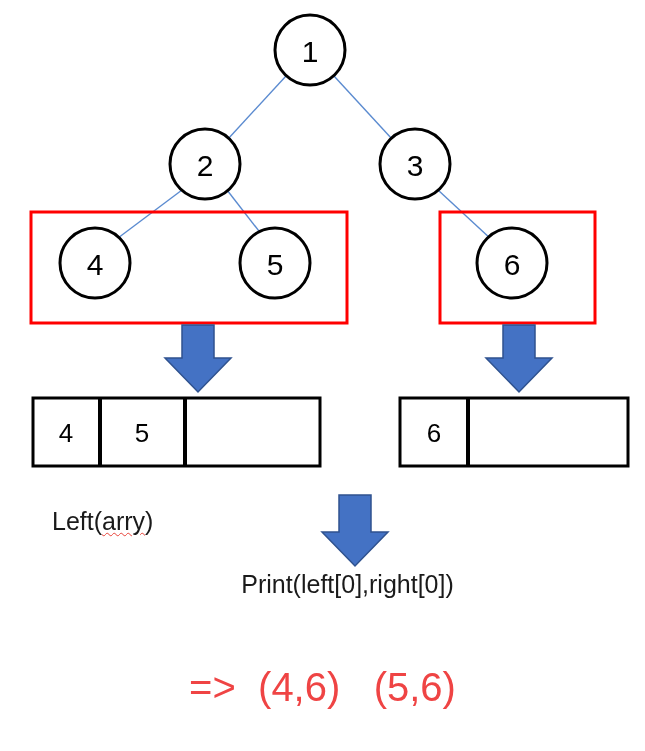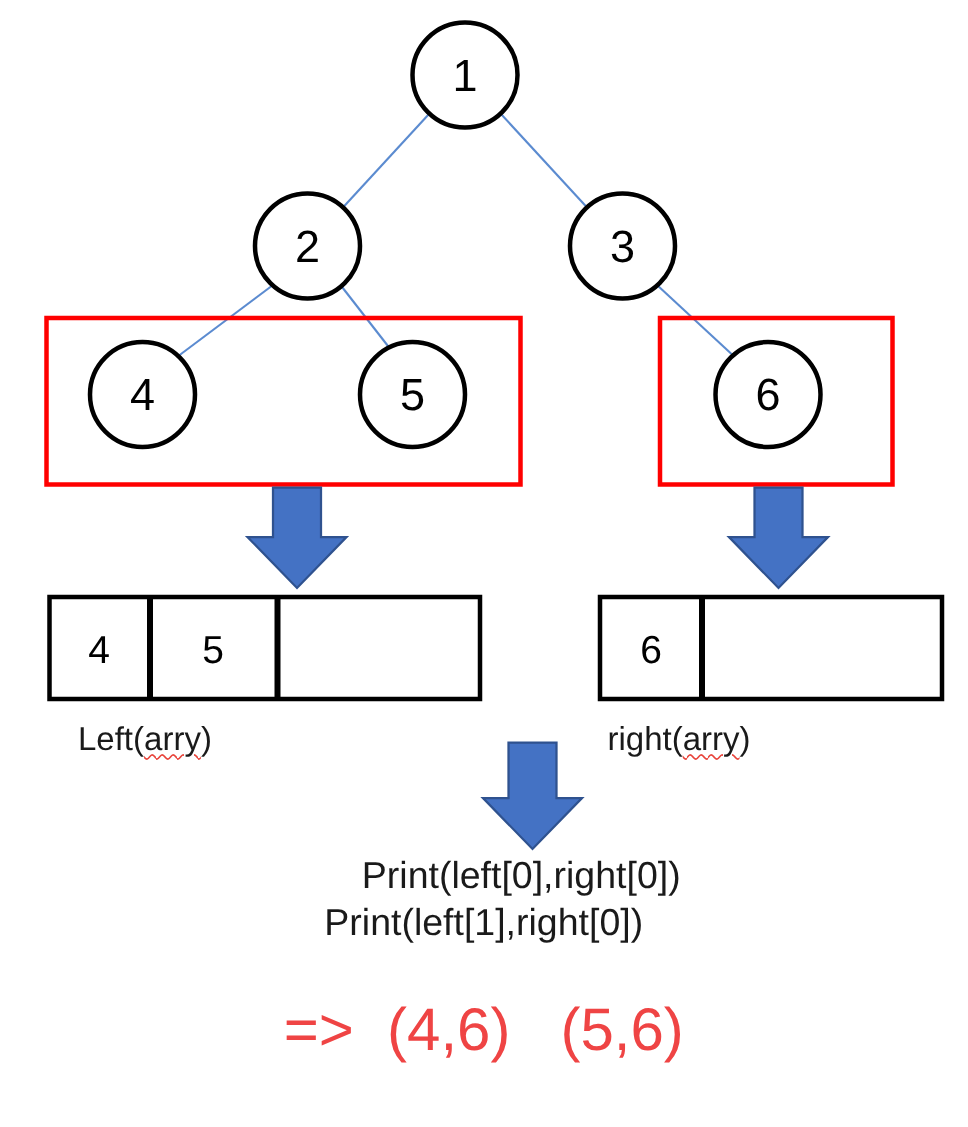--- a/index.html
+++ b/index.html
@@ -24,24 +24,25 @@
   .cell-label{
     font-family:"Liberation Sans", sans-serif;
     font-size:26px;
     fill:#000000;
     text-anchor:middle;
     dominant-baseline:central;
   }
   .caption{
     position:absolute;
     font-family:"Liberation Sans", sans-serif;
-    font-size:22px;
+    font-size:25px;
     color:#1a1a1a;
     white-space:nowrap;
     line-height:1;
+    margin-top:27px;
   }
   .squiggle{
     text-decoration:underline;
     text-decoration-color:#e8433a;
     text-decoration-style:wavy;
     text-decoration-thickness:1px;
     text-underline-offset:2px;
   }
   .print-line{
     position:absolute;
@@ -130,20 +131,18 @@
       <rect x="400" y="398" width="228" height="68" fill="#ffffff" stroke="#000000" stroke-width="3"></rect>
       <line x1="468" y1="398" x2="468" y2="466" stroke="#000000" stroke-width="4"></line>
       <text class="cell-label" x="434" y="433">6</text>
       <text class="cell-label" x="548" y="433"></text>
     </g>
 
   </svg>
 
   <div class="caption" style="left:52px;top:482px;"><span>Left(</span><span class="squiggle">arry</span><span>)</span></div>
 
-  <div class="caption" style="left:405px;top:482px;"><span>right(</span><span class="squiggle">arry</span><span>)</span></div>
 
   <div class="print-line" style="top:570px;padding-left:25px;">Print(left[0],right[0])</div>
-  <div class="print-line" style="top:601px;">Print(left[1],right[0])</div>
 
   <div class="result-line" style="top:665px;">=&gt;  (4,6)   (5,6)</div>
 
 </div>
 
 </body></html>

